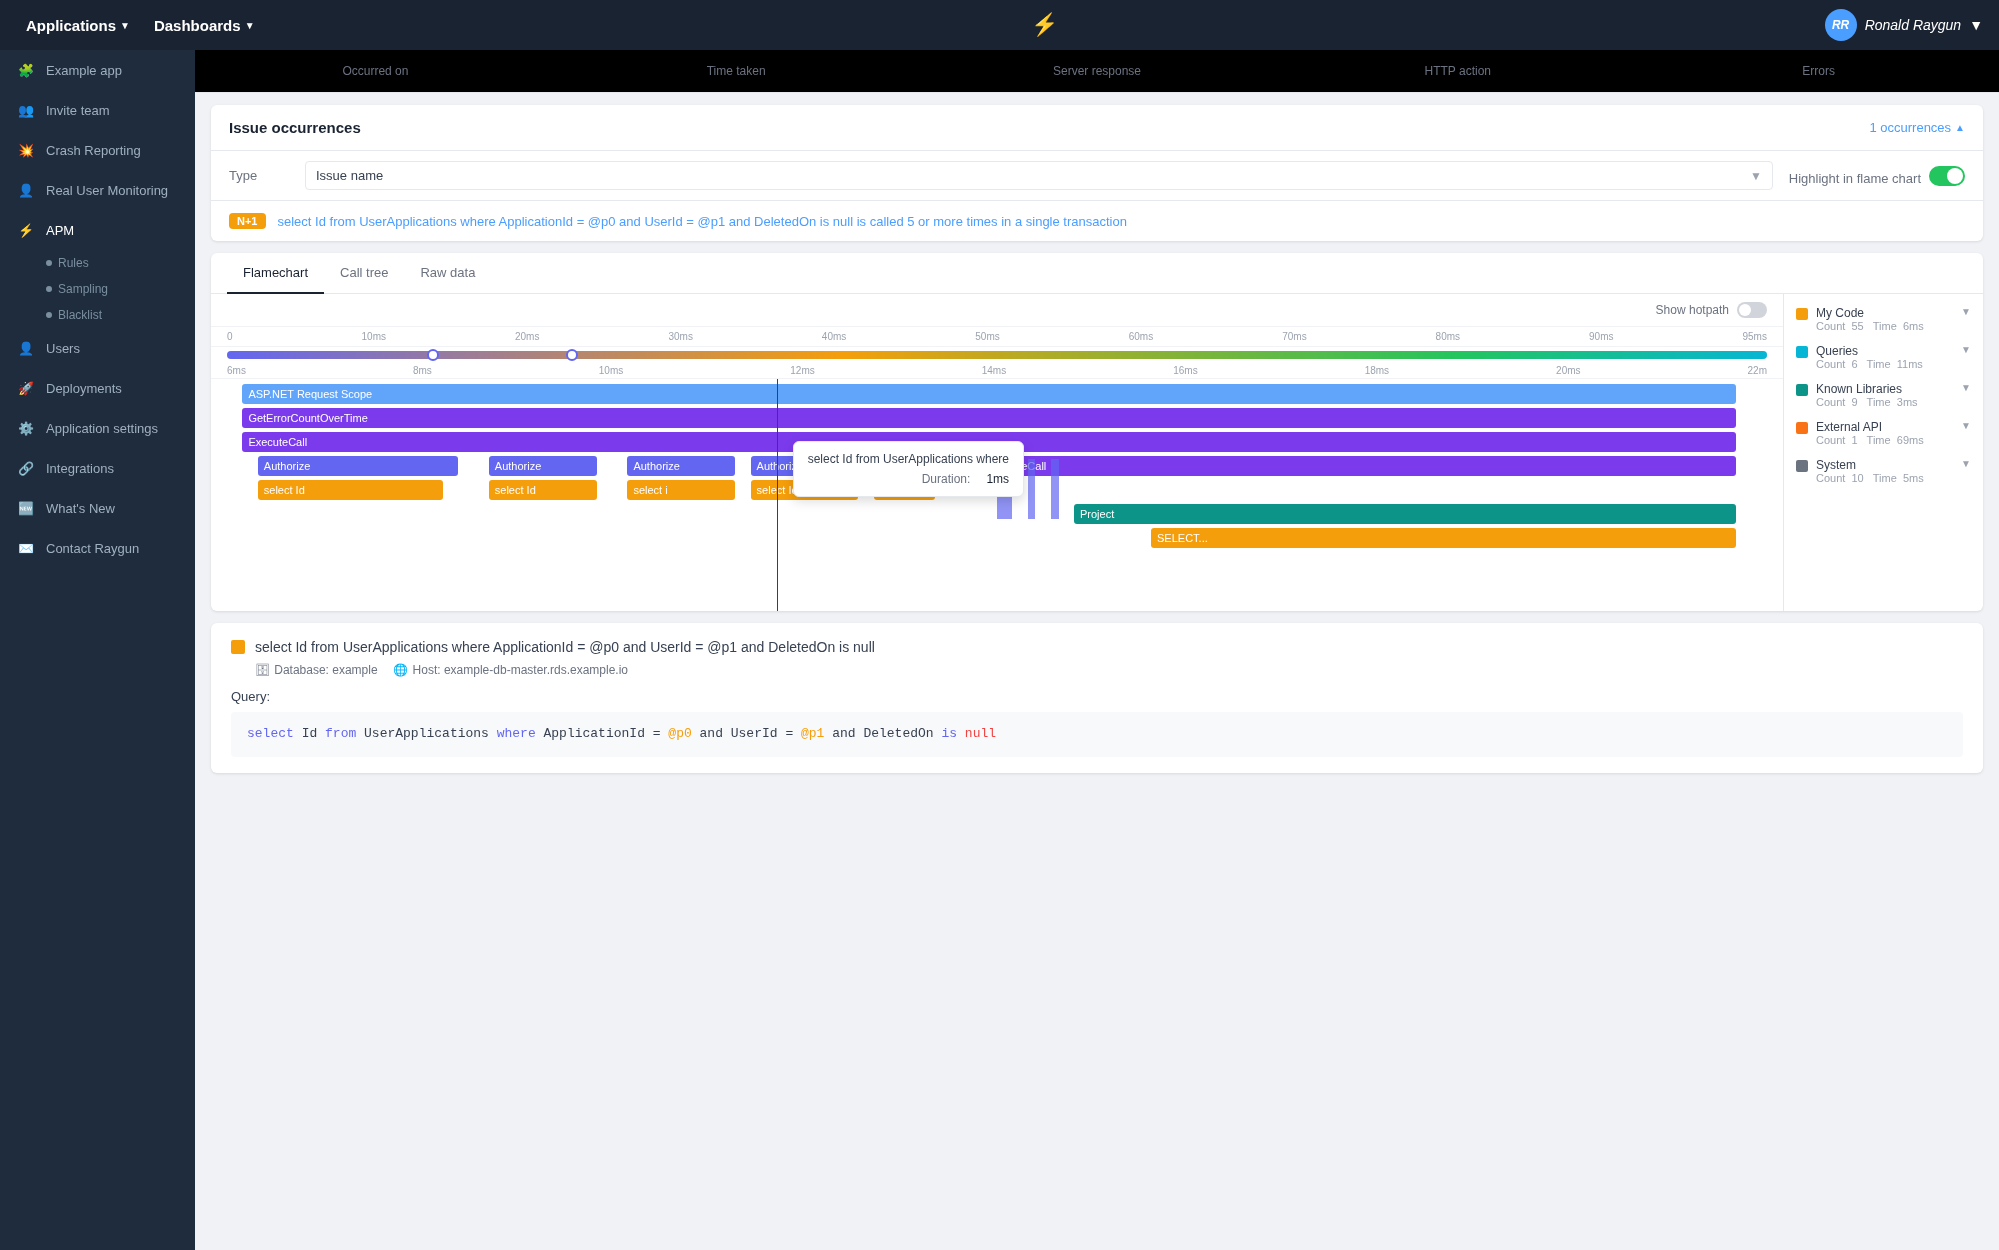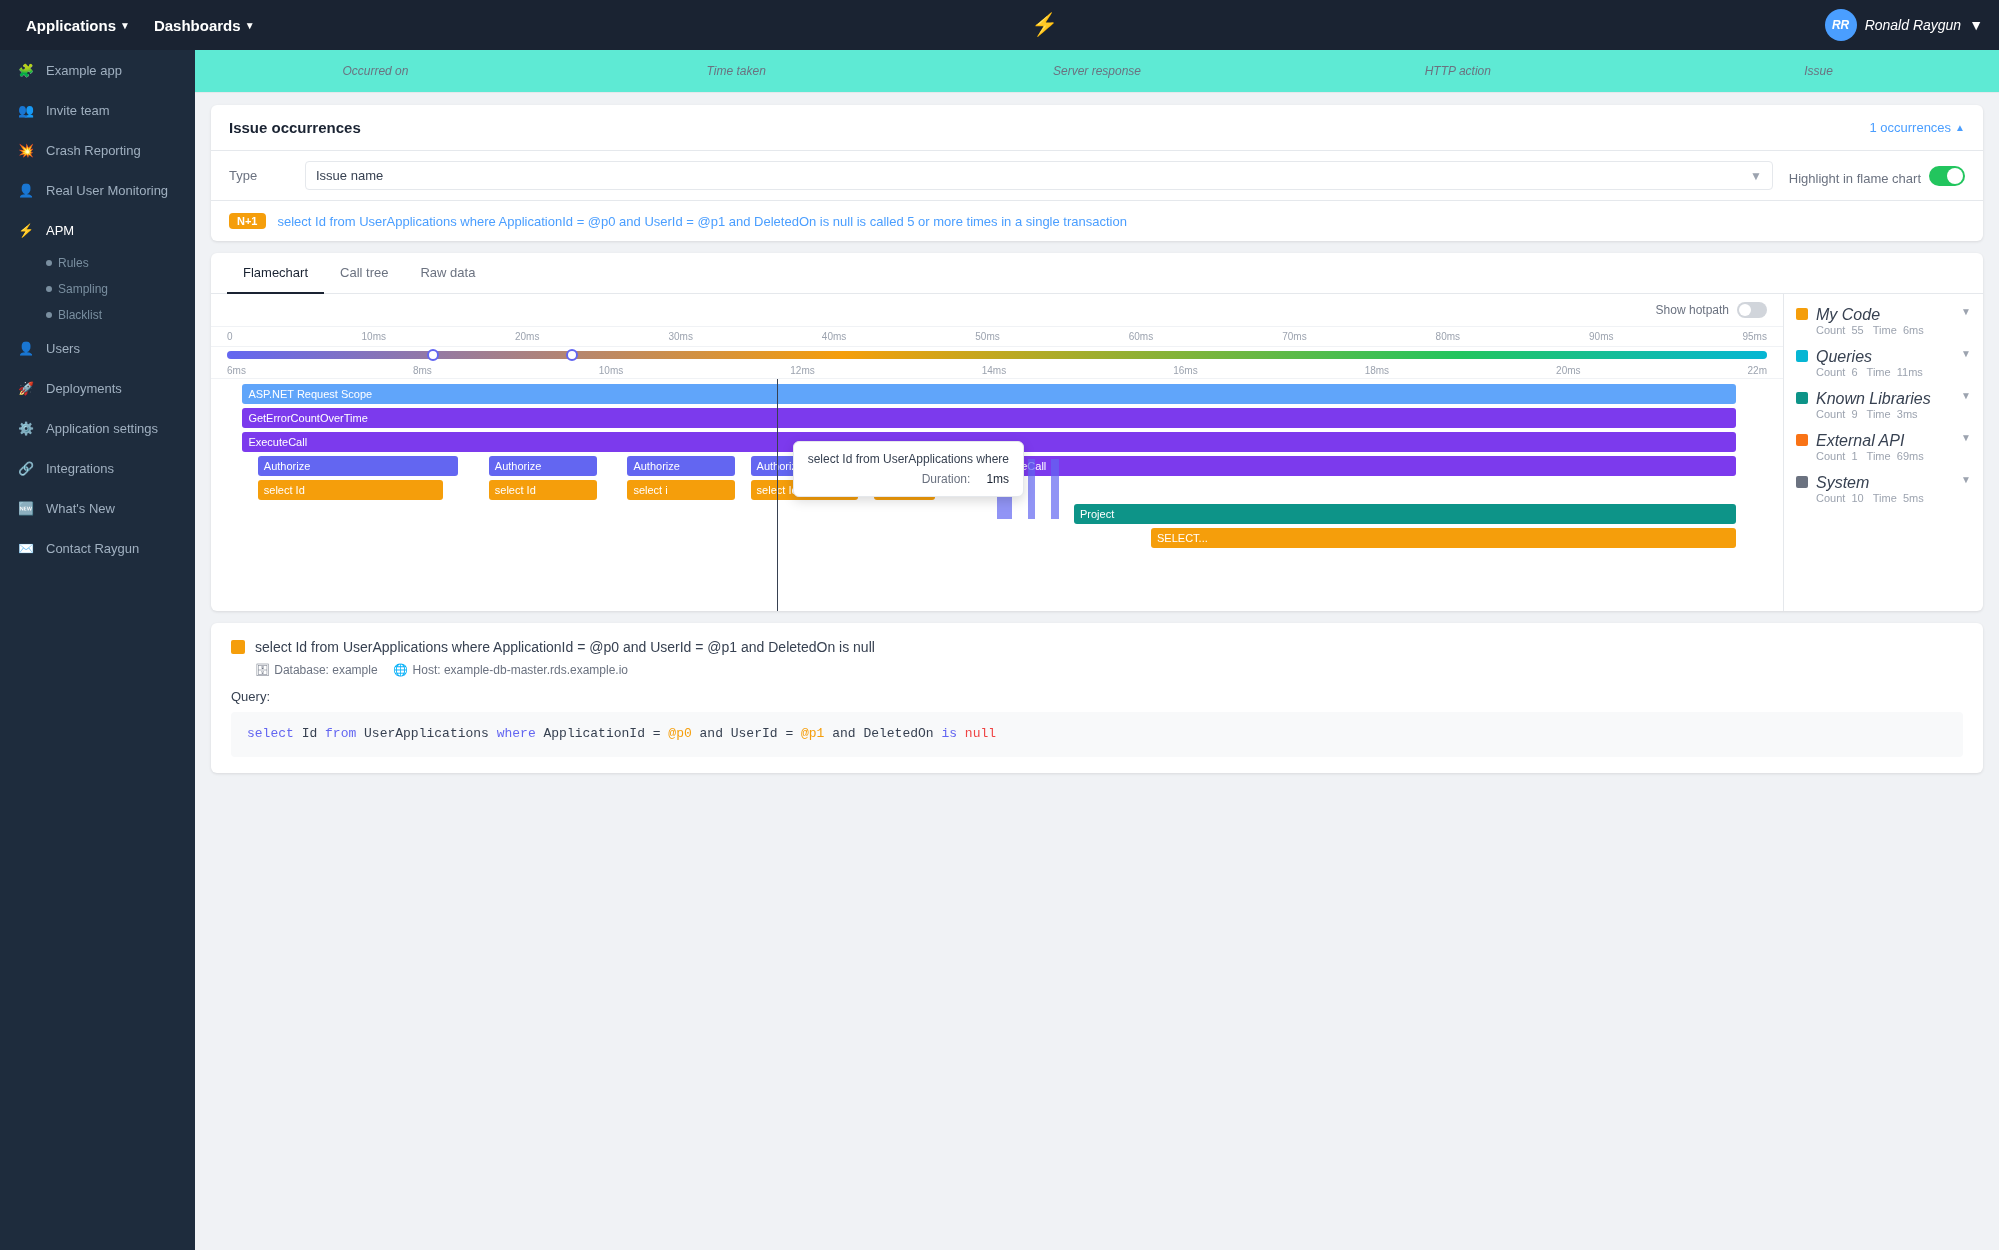--- a/index.html
+++ b/index.html
@@ -24,21 +24,21 @@
     .sidebar-item.active { color: #fff; }
     .sidebar-item .icon { width: 20px; height: 20px; display: flex; align-items: center; justify-content: center; flex-shrink: 0; }
     .sidebar-sub { padding: 6px 16px 6px 46px; color: #7a8fa0; font-size: 12px; cursor: pointer; display: flex; align-items: center; gap: 6px; }
     .sidebar-sub .dot { width: 6px; height: 6px; border-radius: 50%; background: currentColor; flex-shrink: 0; }
 
     
     .main { flex: 1; overflow-y: auto; background: #f0f2f5; padding: 0; }
     .content-area { padding: 0; }
 
     
-    .table-header-row { display: flex; background: #5eead4; border-bottom: 1px solid #e5e8ec; font-size: 12px; color: #6b7280; font-weight: 500; padding: 10px 0; font-style: italic; }
+    .table-header-row { display: flex; background: #000000; border-bottom: 1px solid #e5e8ec; font-size: 12px; color: #6b7280; font-weight: 500; padding: 10px 0; }
     .th-cell { flex: 1; text-align: center; padding: 4px 8px; }
 
     
     .card { background: #fff; margin: 12px 16px; border-radius: 6px; box-shadow: 0 1px 3px rgba(0,0,0,0.1); }
     .card-header { display: flex; align-items: center; justify-content: space-between; padding: 14px 18px; border-bottom: 1px solid #e5e8ec; }
     .card-title { font-size: 15px; font-weight: 600; color: #1a2332; }
     .occurrences-count { font-size: 13px; color: #4a9eff; display: flex; align-items: center; gap: 4px; }
     .chevron-up { font-size: 10px; }
 
     
@@ -101,21 +101,21 @@
     .tooltip-row { display: flex; justify-content: flex-end; gap: 16px; color: #6b7280; font-size: 12px; }
     .tooltip-value { color: #1a2332; font-weight: 500; }
 
     
     .legend-item { display: flex; align-items: flex-start; gap: 8px; margin-bottom: 12px; cursor: pointer; }
     .legend-dot { width: 12px; height: 12px; border-radius: 2px; flex-shrink: 0; margin-top: 2px; }
     .legend-dot.yellow { background: #f59e0b; }
     .legend-dot.cyan { background: #06b6d4; }
     .legend-dot.orange { background: #f97316; }
     .legend-dot.gray { background: #6b7280; }
-    .legend-label { font-size: 16px; color: #374151; font-weight: 500; font-style: italic; }
+    .legend-label { font-size: 12px; color: #374151; font-weight: 500; }
     .legend-meta { font-size: 11px; color: #9ca3af; }
     .legend-expand { margin-left: auto; color: #9ca3af; font-size: 10px; }
 
     
     .query-card { background: #fff; margin: 0 16px 16px; border-radius: 6px; box-shadow: 0 1px 3px rgba(0,0,0,0.1); padding: 16px 20px; }
     .query-title-row { display: flex; align-items: center; gap: 10px; margin-bottom: 8px; }
     .query-badge { width: 14px; height: 14px; background: #f59e0b; border-radius: 2px; flex-shrink: 0; }
     .query-title { font-size: 14px; color: #374151; font-weight: 500; }
     .query-meta { display: flex; align-items: center; gap: 16px; font-size: 12px; color: #6b7280; margin-bottom: 12px; margin-left: 24px; }
     .query-meta-item { display: flex; align-items: center; gap: 4px; }
@@ -215,21 +215,21 @@
   </aside>
 
   <main class="main">
     <div class="content-area">
 
       <div class="table-header-row">
         <div class="th-cell">Occurred on</div>
         <div class="th-cell">Time taken</div>
         <div class="th-cell">Server response</div>
         <div class="th-cell">HTTP action</div>
-        <div class="th-cell">Issue</div>
+        <div class="th-cell">Errors</div>
       </div>
 
       <div class="card">
         <div class="card-header">
           <span class="card-title">Issue occurrences</span>
           <div class="occurrences-count">
             <span>1 occurrences</span>
             <span class="chevron-up">▲</span>
           </div>
         </div>

